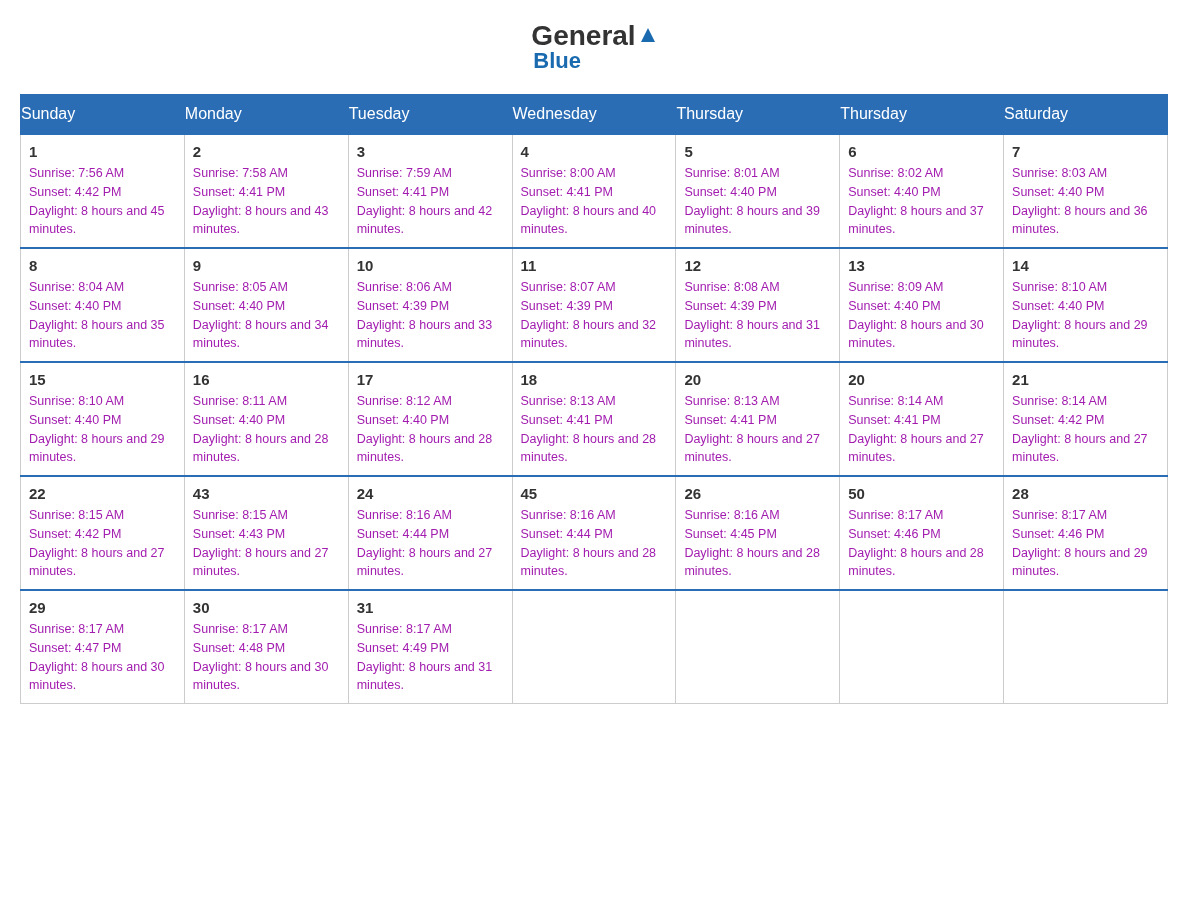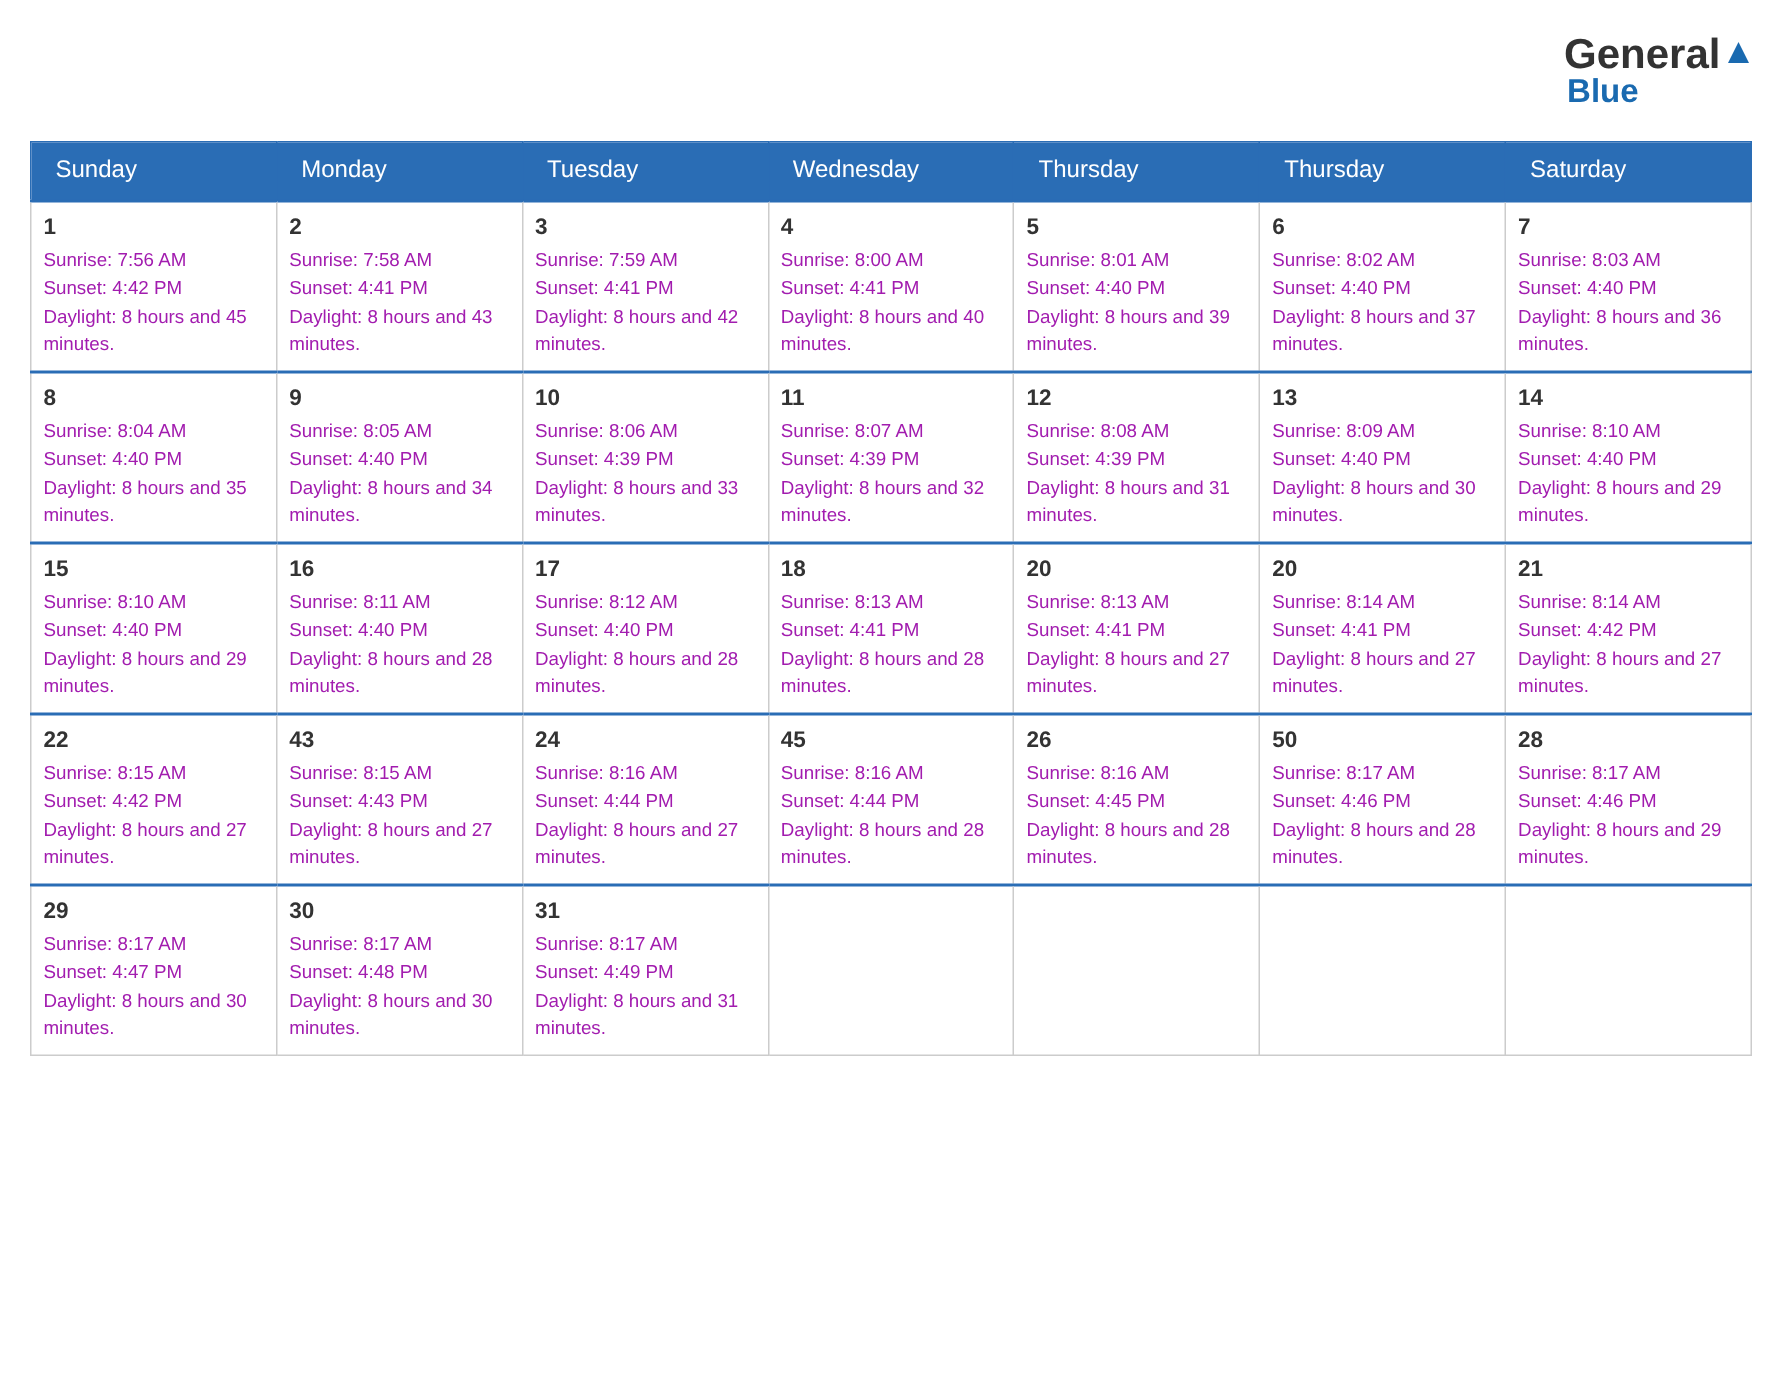--- a/index.html
+++ b/index.html
@@ -5,21 +5,21 @@
     * { box-sizing: border-box; margin: 0; padding: 0; }
     body {
       font-family: Arial, sans-serif;
       background: #fff;
       padding: 20px;
       width: 1188px;
       min-height: 918px;
     }
     .header {
       display: flex;
-      justify-content: flex-end;
+      justify-content: center;
       align-items: flex-start;
       margin-bottom: 20px;
     }
     .logo {
       display: flex;
       flex-direction: column;
       align-items: flex-start;
     }
     .title-section {
       text-align: right;
@@ -38,21 +38,21 @@
     table {
       width: 100%;
       border-collapse: collapse;
       table-layout: fixed;
     }
     thead tr th {
       background: #2a6db5;
       color: #fff;
       font-size: 16px;
       font-weight: normal;
-      padding: 10px 16px;
+      padding: 10px 0;
       text-align: left;
       border: 1px solid #2a6db5;
     }
     tbody tr td {
       vertical-align: top;
       padding: 8px;
       font-size: 13px;
       color: #333;
       border: 1px solid #ccc;
       border-top: 2px solid #2a6db5;

